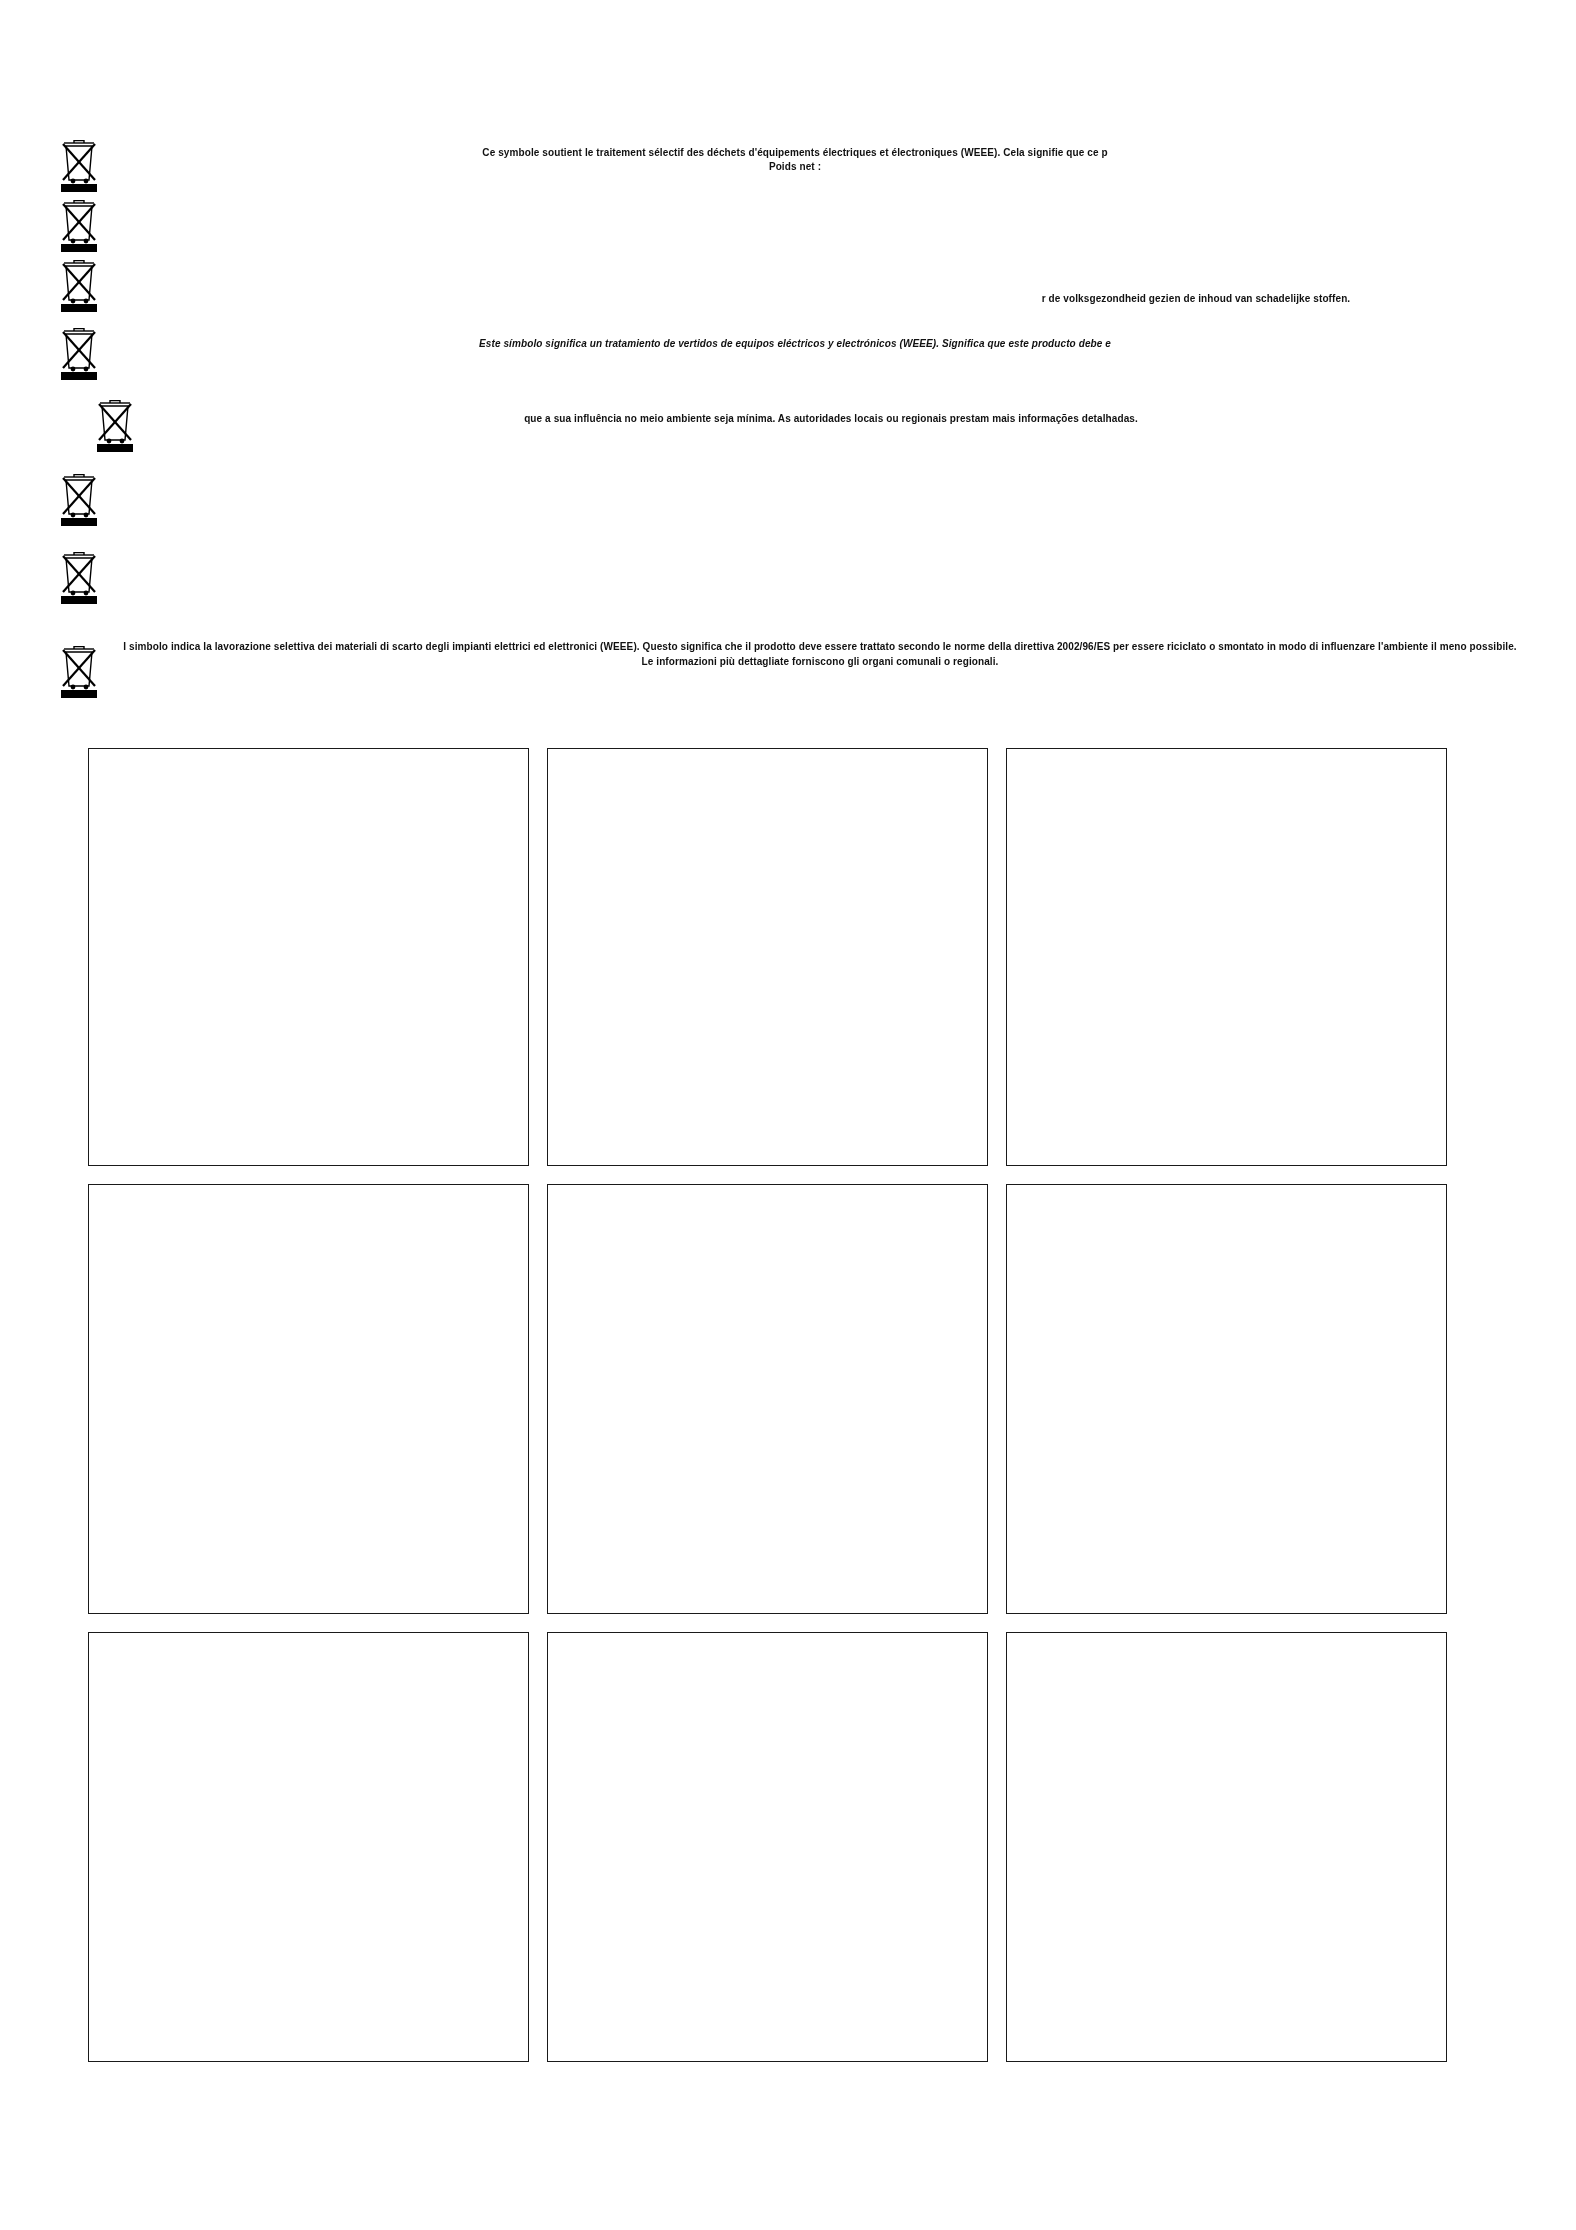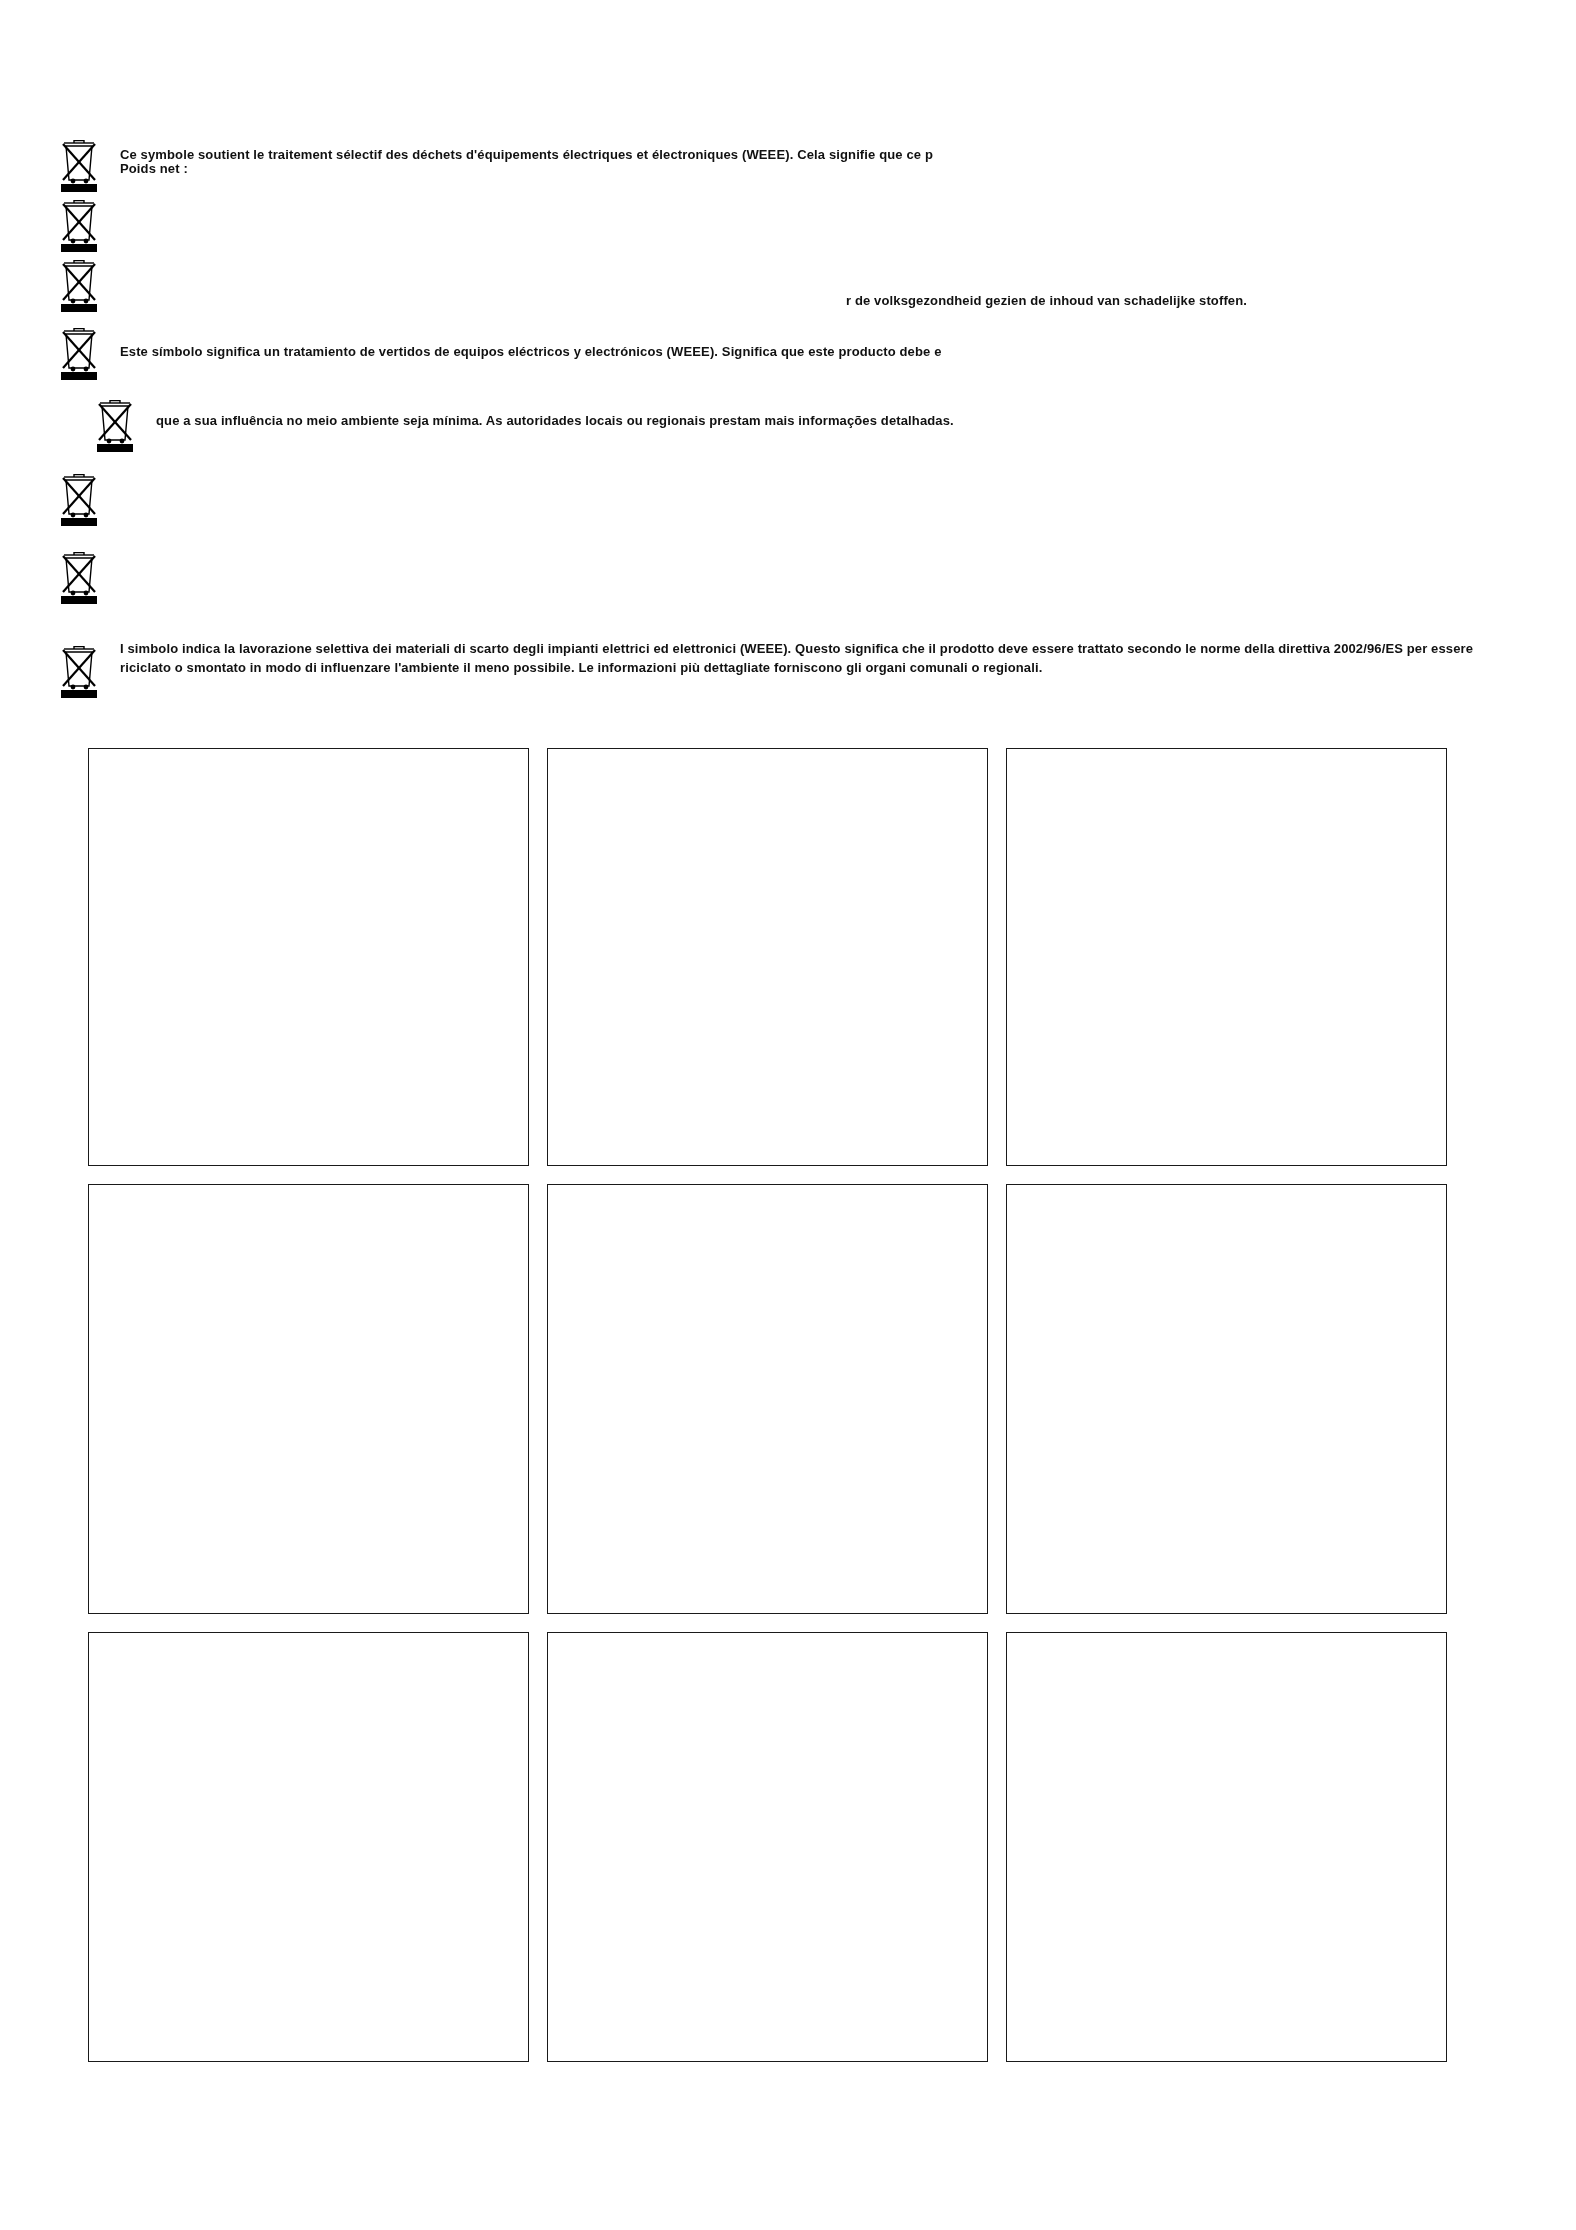--- a/index.html
+++ b/index.html
@@ -42,26 +42,27 @@
     height: 58px;
   }
   .weee-icon svg {
     display: block;
     width: 42px;
     height: 58px;
   }
   .weee-text {
     position: absolute;
     left: 120px;
-    font-size: 13px;
+    font-size: 10px;
     line-height: 1.45;
     font-weight: 600;
     letter-spacing: 0.01em;
     color: #111111;
     white-space: pre-wrap;
+    text-align: center;
   }
   .weee-text.shifted {
     left: 818px;
   }
   .weee-text.wide {
     width: 1400px;
   }
 
   
   .grid {
@@ -162,21 +163,21 @@
             <path d="M16 3 L16 0.5 L26 0.5 L26 3"></path>
           </g>
           <g stroke="#000" stroke-width="2.2">
             <path d="M5 4 L37 40"></path>
             <path d="M37 4 L5 40"></path>
           </g>
           <circle cx="15" cy="41" r="2.4" fill="#000"></circle>
           <circle cx="28" cy="41" r="2.4" fill="#000"></circle>
         </svg>
       </span>
-      <span class="weee-text" style="top:15px; width:1350px;">Este símbolo significa un tratamiento de vertidos de equipos eléctricos y electrónicos (WEEE). Significa que este producto debe e</span>
+      <span class="weee-text" style="top:9px; width:1350px;font-style:italic;">Este símbolo significa un tratamiento de vertidos de equipos eléctricos y electrónicos (WEEE). Significa que este producto debe e</span>
     </div>
 
     <div class="weee-row" style="height:82px;margin-left:36px;">
       <span class="weee-icon" style="top:12px;">
         <svg viewBox="0 0 42 58">
           <rect x="3" y="44" width="36" height="8" fill="#000"></rect>
           <g stroke="#000" stroke-width="1.4" fill="none">
             <path d="M8 6 L34 6 L31 40 L11 40 Z"></path>
             <path d="M6 3 L36 3"></path>
             <path d="M16 3 L16 0.5 L26 0.5 L26 3"></path>

